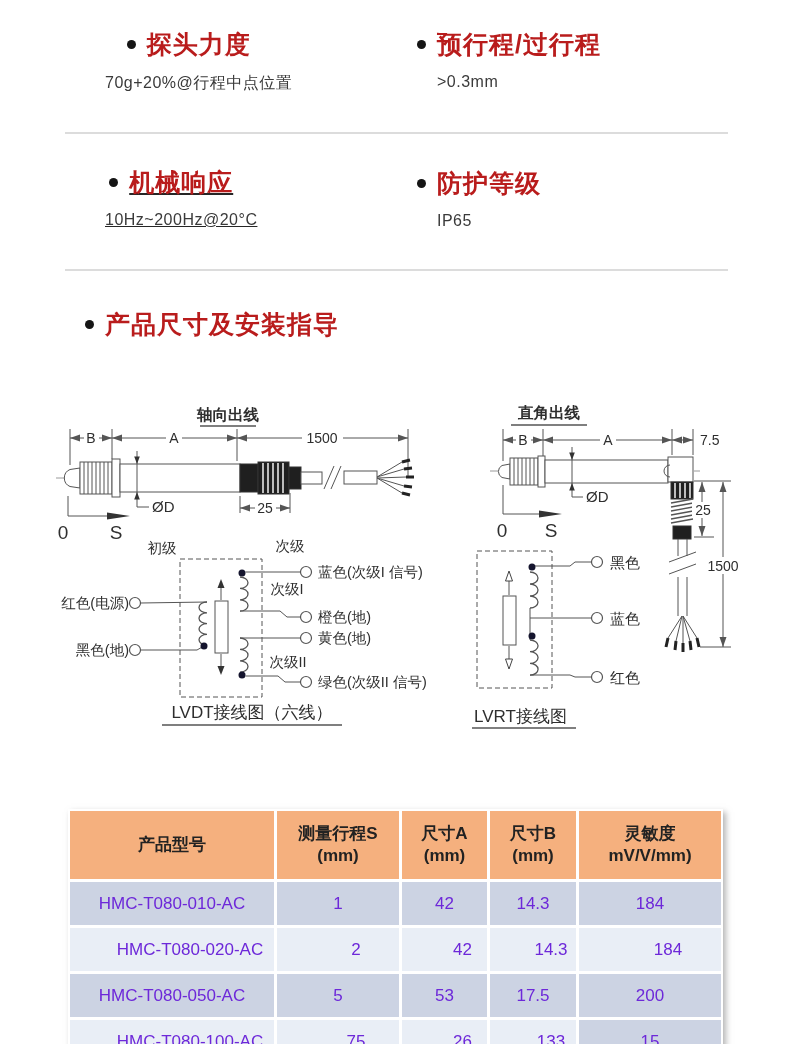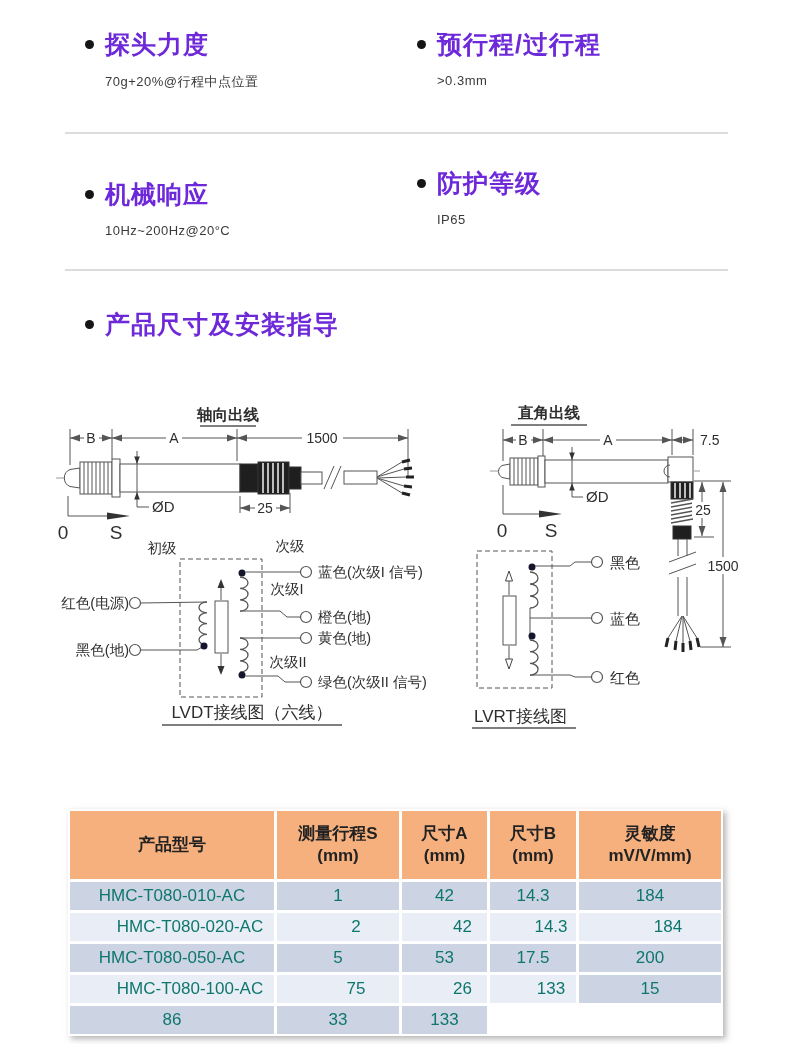--- a/index.html
+++ b/index.html
@@ -1,23 +1,23 @@
 <!DOCTYPE html>
 <html><head>
 <meta charset="utf-8">
 <style>
   html,body{margin:0;padding:0;}
   body{
     width:790px;height:1044px;position:relative;background:#ffffff;
     font-family:"Liberation Sans",sans-serif;color:#262626;overflow:hidden;
   }
   .spec{position:absolute;}
-  .spec-head{display:flex;align-items:center;gap:11px;font-size:25px;font-weight:bold;color:#6d28d9;letter-spacing:1px;}
+  .spec-head{display:flex;align-items:center;gap:11px;font-size:25px;font-weight:bold;color:#b91c1c;letter-spacing:1px;justify-content:center;}
   .dot{width:9px;height:9px;border-radius:50%;background:#151515;flex:0 0 auto;}
-  .spec-val{margin:12px 0 0 20px;font-size:13px;color:#3a3a3a;letter-spacing:.5px;}
+  .spec-val{margin:12px 0 0 20px;font-size:16px;color:#3a3a3a;letter-spacing:.5px;}
   .hr{position:absolute;left:65px;width:663px;height:2px;background:#dcdcdc;}
   .diagram-svg{position:absolute;left:0;top:395px;}
   
   .s{stroke:#555;stroke-width:1;fill:none;}
   .s2{stroke:#555;stroke-width:1.3;fill:none;}
   .w{stroke:#555;stroke-width:1;fill:#ffffff;}
   .b{stroke:#333;stroke-width:1;fill:#1f1f1f;}
   .cl{stroke:#9a9a9a;stroke-width:1;fill:none;stroke-dasharray:9 3 2 3;}
   .dash{stroke:#555;stroke-width:1;fill:none;stroke-dasharray:5 3;}
   .tip3{stroke:#222;stroke-width:3;fill:none;}
@@ -36,21 +36,21 @@
   .wbg{fill:#ffffff;stroke:none;}
   
   .ptable{
     position:absolute;left:68px;top:809px;
     display:grid;grid-template-columns:204px 122px 85px 86px 142px;gap:3px;
     background:#ffffff;border:2px solid #ffffff;
     box-shadow:3px 3px 6px rgba(120,120,120,.55);
   }
   .th{background:#f5b07e;height:68px;display:flex;flex-direction:column;align-items:center;justify-content:center;
       font-size:17px;font-weight:bold;color:#222;line-height:1.3;text-align:center;}
-  .td{height:28px;display:flex;align-items:center;justify-content:center;font-size:17px;color:#0f766e;}
+  .td{height:43px;display:flex;align-items:center;justify-content:center;font-size:17px;color:#6d28d9;}
   .r0{background:#ccd3e3;}
   .r1{background:#e9eef6;padding-left:36px;}
 </style>
 </head>
 <body>
 
 <div class="spec" style="left:85px;top:28px;">
   <div class="spec-head">
     <span class="dot"></span>
     <span>探头力度</span>
@@ -61,21 +61,21 @@
 <div class="spec" style="left:417px;top:28px;">
   <div class="spec-head">
     <span class="dot"></span>
     <span>预行程/过行程</span>
   </div>
   <div class="spec-val">&gt;0.3mm</div>
 </div>
 
 <div class="hr" style="top:132px;"></div>
 
-<div class="spec" style="left:85px;top:178px;">
+<div class="spec" style="left:85px;top:166px;text-decoration:underline;">
   <div class="spec-head">
     <span class="dot"></span>
     <span>机械响应</span>
   </div>
   <div class="spec-val">10Hz~200Hz@20°C</div>
 </div>
 
 <div class="spec" style="left:417px;top:167px;">
   <div class="spec-head">
     <span class="dot"></span>

